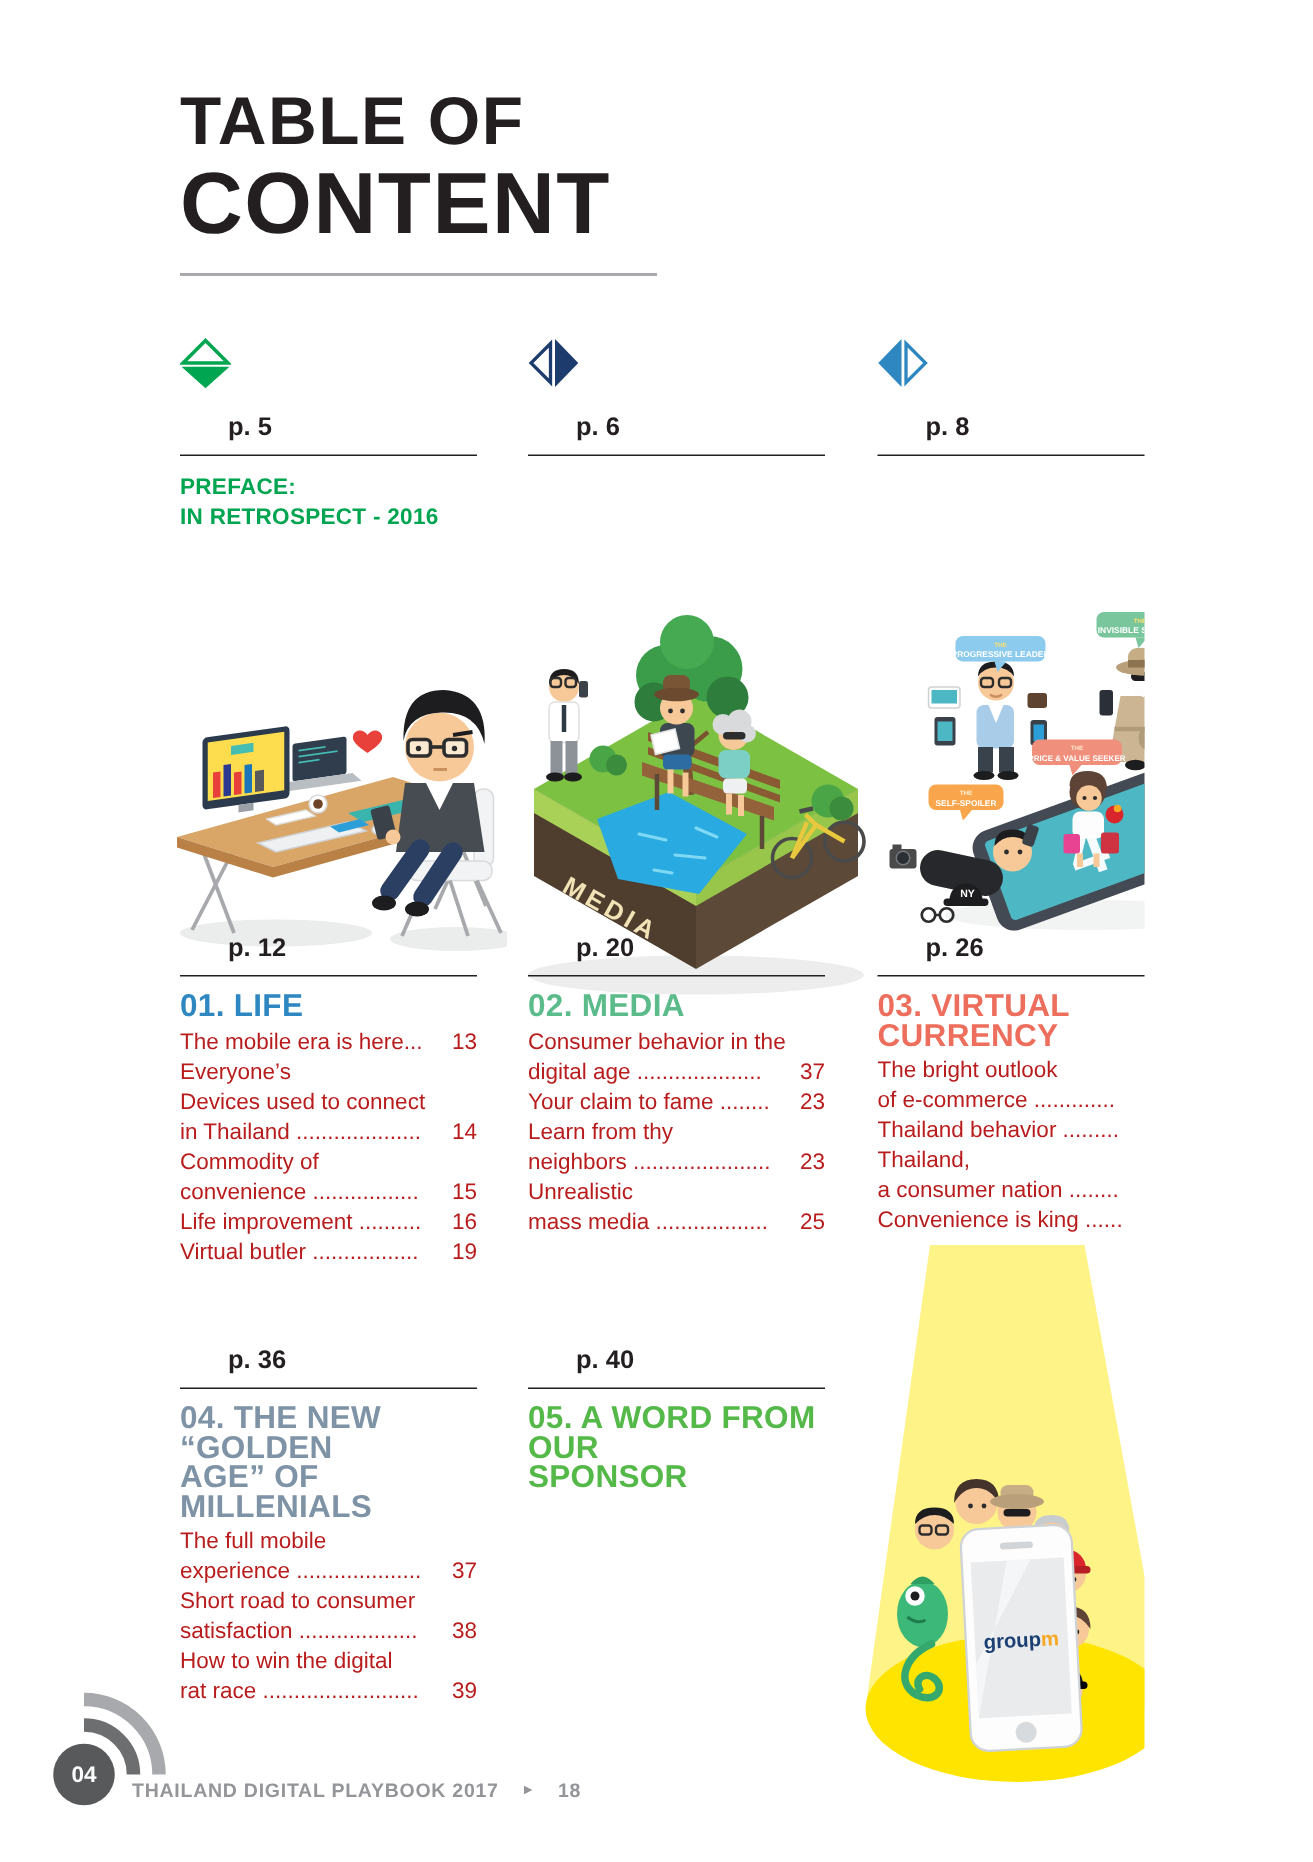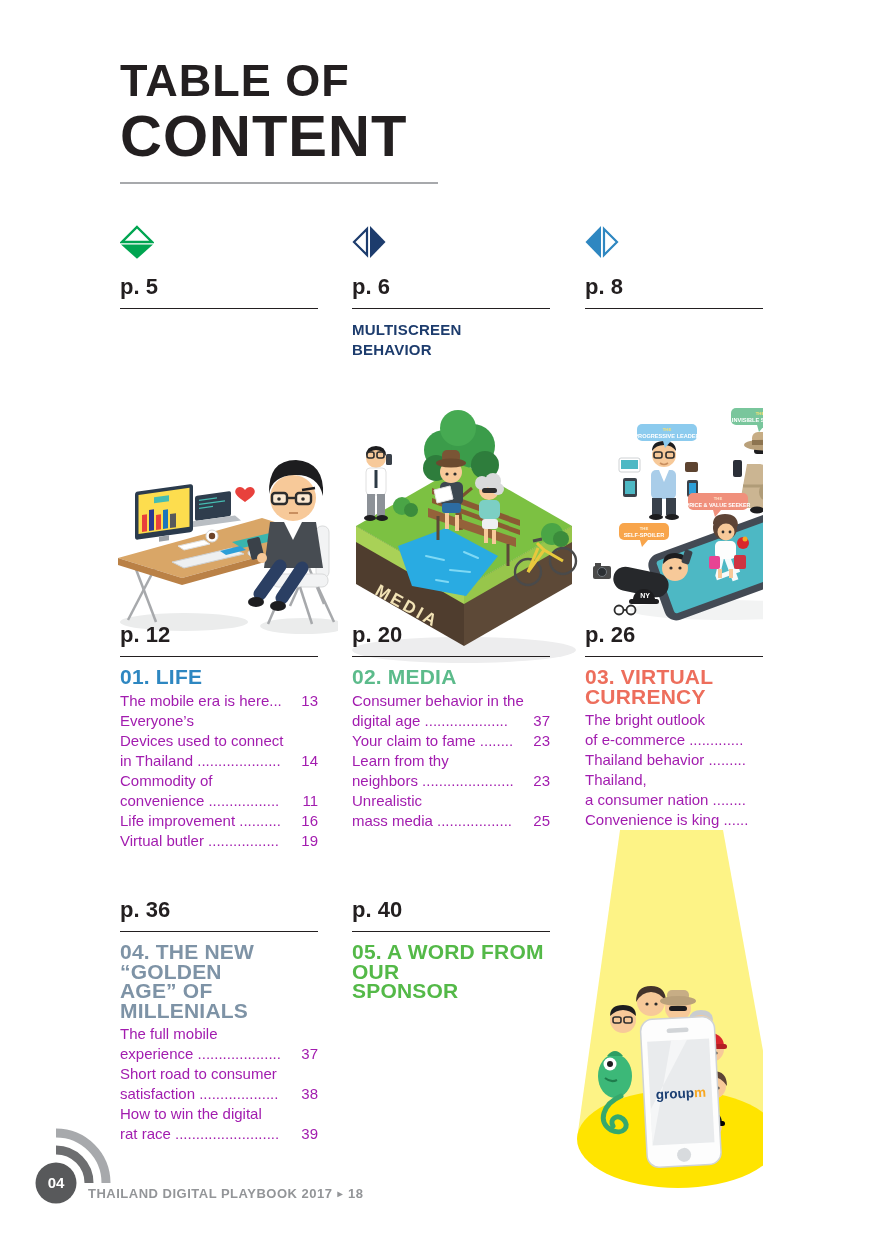--- a/index.html
+++ b/index.html
@@ -5,71 +5,71 @@
   html,body{margin:0;padding:0;background:#fff;}
   .page{position:relative;width:763px;height:1241px;background:#fff;overflow:hidden;
         font-family:"Liberation Sans",sans-serif;color:#231f20;}
   
   .hdr{position:absolute;left:120px;top:58px;}
   .t1{font-size:45px;font-weight:bold;letter-spacing:1px;line-height:1;}
   .t2{font-size:58px;font-weight:bold;letter-spacing:1px;line-height:1;margin-top:4px;}
   .trule{width:318px;height:2px;background:#a7a9ac;margin-top:17px;}
   
   .colhead{position:absolute;top:225px;width:205px;}
-  .plabel{font-size:22px;font-weight:bold;color:#231f20;}
+  .plabel{font-size:17px;font-weight:bold;color:#231f20;margin-left:32px;}
   .colhead .plabel{margin-top:11px;}
   .hrule{height:0;border-bottom:1.6px solid #231f20;margin-top:8px;}
   .w1{width:198px}.w2{width:198px}.w3{width:204px}
   .etitle{margin-top:11px;font-size:15px;font-weight:bold;line-height:19.5px;letter-spacing:.2px;}
   .c-green{color:#00a551}.c-navy{color:#1d3c6d}.c-blue{color:#2e87c1}
   .c-media{color:#5cbb8b}.c-coral{color:#ed6e5c}.c-slate{color:#7e93a6}.c-sponsor{color:#54b948}
   
   .section{position:absolute;}
   .stitle{margin-top:10px;font-size:21px;font-weight:bold;line-height:19.5px;letter-spacing:.2px;}
-  .items{margin-top:4px;font-size:15px;line-height:20px;color:#a21caf;}
+  .items{margin-top:4px;font-size:15px;line-height:20px;color:#b91c1c;}
   .item{display:flex;justify-content:space-between;white-space:nowrap;}
   .ip{padding-left:4px;}
   
   .ill{position:absolute;}
   
   .footer-text{position:absolute;left:88px;top:1186px;font-size:13px;font-weight:bold;
-               color:#939598;letter-spacing:.5px;display:flex;align-items:center;gap:5px;}
+               color:#939598;letter-spacing:.5px;display:flex;align-items:center;gap:17px;}
   .footer-text .arr{font-size:10px;line-height:13px;}
 </style>
 </head>
 <body>
 
 <div class="page">
 
   <div class="hdr">
     <div class="t1">TABLE OF</div>
     <div class="t2">CONTENT</div>
     <div class="trule"></div>
   </div>
 
   <div class="colhead" style="left:120px">
     <svg width="34" height="34" viewBox="0 0 34 34">
       <polygon points="17,2 32,17 2,17" fill="#fff" stroke="#00a551" stroke-width="2.4"></polygon>
       <polygon points="1,19.5 33,19.5 17,33.8" fill="#00a551"></polygon>
     </svg>
     <div class="plabel">p. 5</div>
     <div class="hrule w1"></div>
+    <div class="etitle c-green">
+      <div>PREFACE:</div>
+      <div>IN RETROSPECT - 2016</div>
+    </div>
   </div>
 
   <div class="colhead" style="left:352px">
     <svg width="34" height="34" viewBox="0 0 34 34">
       <polygon points="15,4 15,30 2,17" fill="#fff" stroke="#1d3c6d" stroke-width="2.2"></polygon>
       <polygon points="18,1 33.5,17 18,33" fill="#1d3c6d"></polygon>
     </svg>
     <div class="plabel">p. 6</div>
     <div class="hrule w2"></div>
-    <div class="etitle c-navy">
-      <div>MULTISCREEN</div>
-      <div>BEHAVIOR</div>
-    </div>
   </div>
 
   <div class="colhead" style="left:585px">
     <svg width="34" height="34" viewBox="0 0 34 34">
       <polygon points="16,1 0.5,17 16,33" fill="#2e87c1"></polygon>
       <polygon points="19,4 32,17 19,30" fill="#fff" stroke="#2e87c1" stroke-width="2.2"></polygon>
     </svg>
     <div class="plabel">p. 8</div>
     <div class="hrule w3"></div>
   </div>
@@ -387,21 +387,21 @@
           <span class="ip">14</span>
         </div>
 
         <div class="item">
           <span class="it">Commodity of</span>
           <span class="ip"></span>
         </div>
 
         <div class="item">
           <span class="it">convenience .................</span>
-          <span class="ip">11</span>
+          <span class="ip">15</span>
         </div>
 
         <div class="item">
           <span class="it">Life improvement ..........</span>
           <span class="ip">16</span>
         </div>
 
         <div class="item">
           <span class="it">Virtual butler .................</span>
           <span class="ip">19</span>

